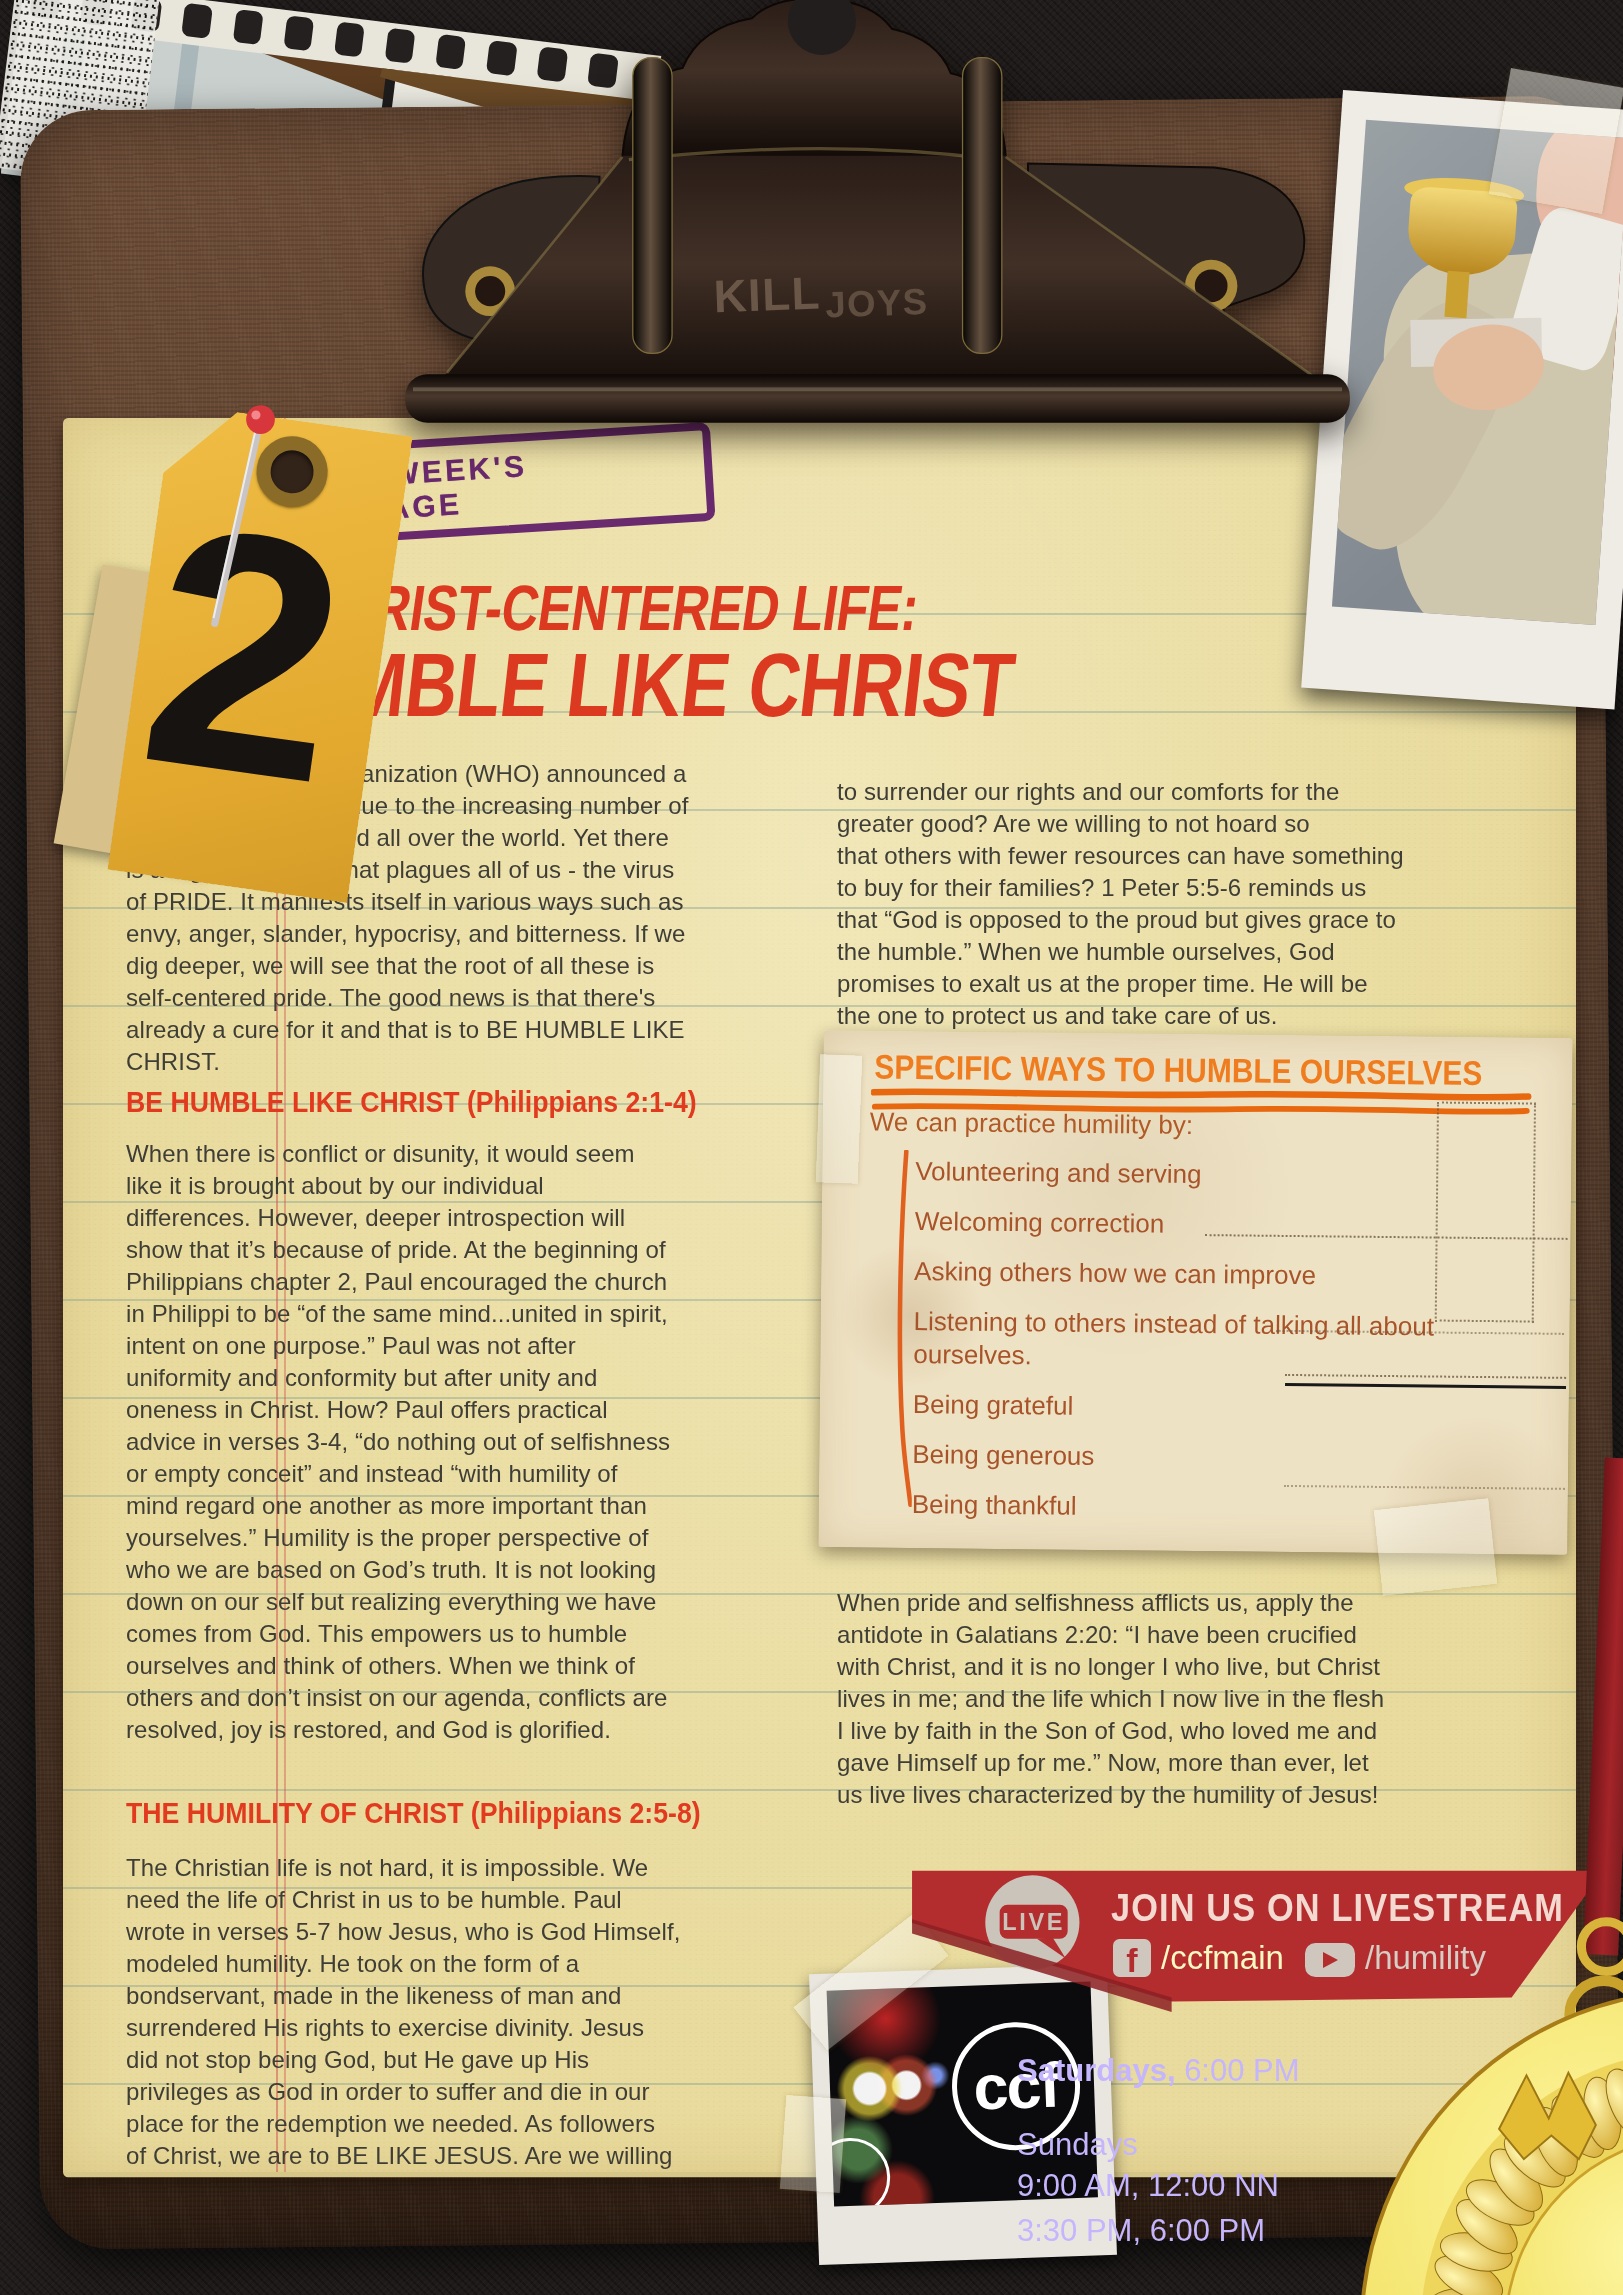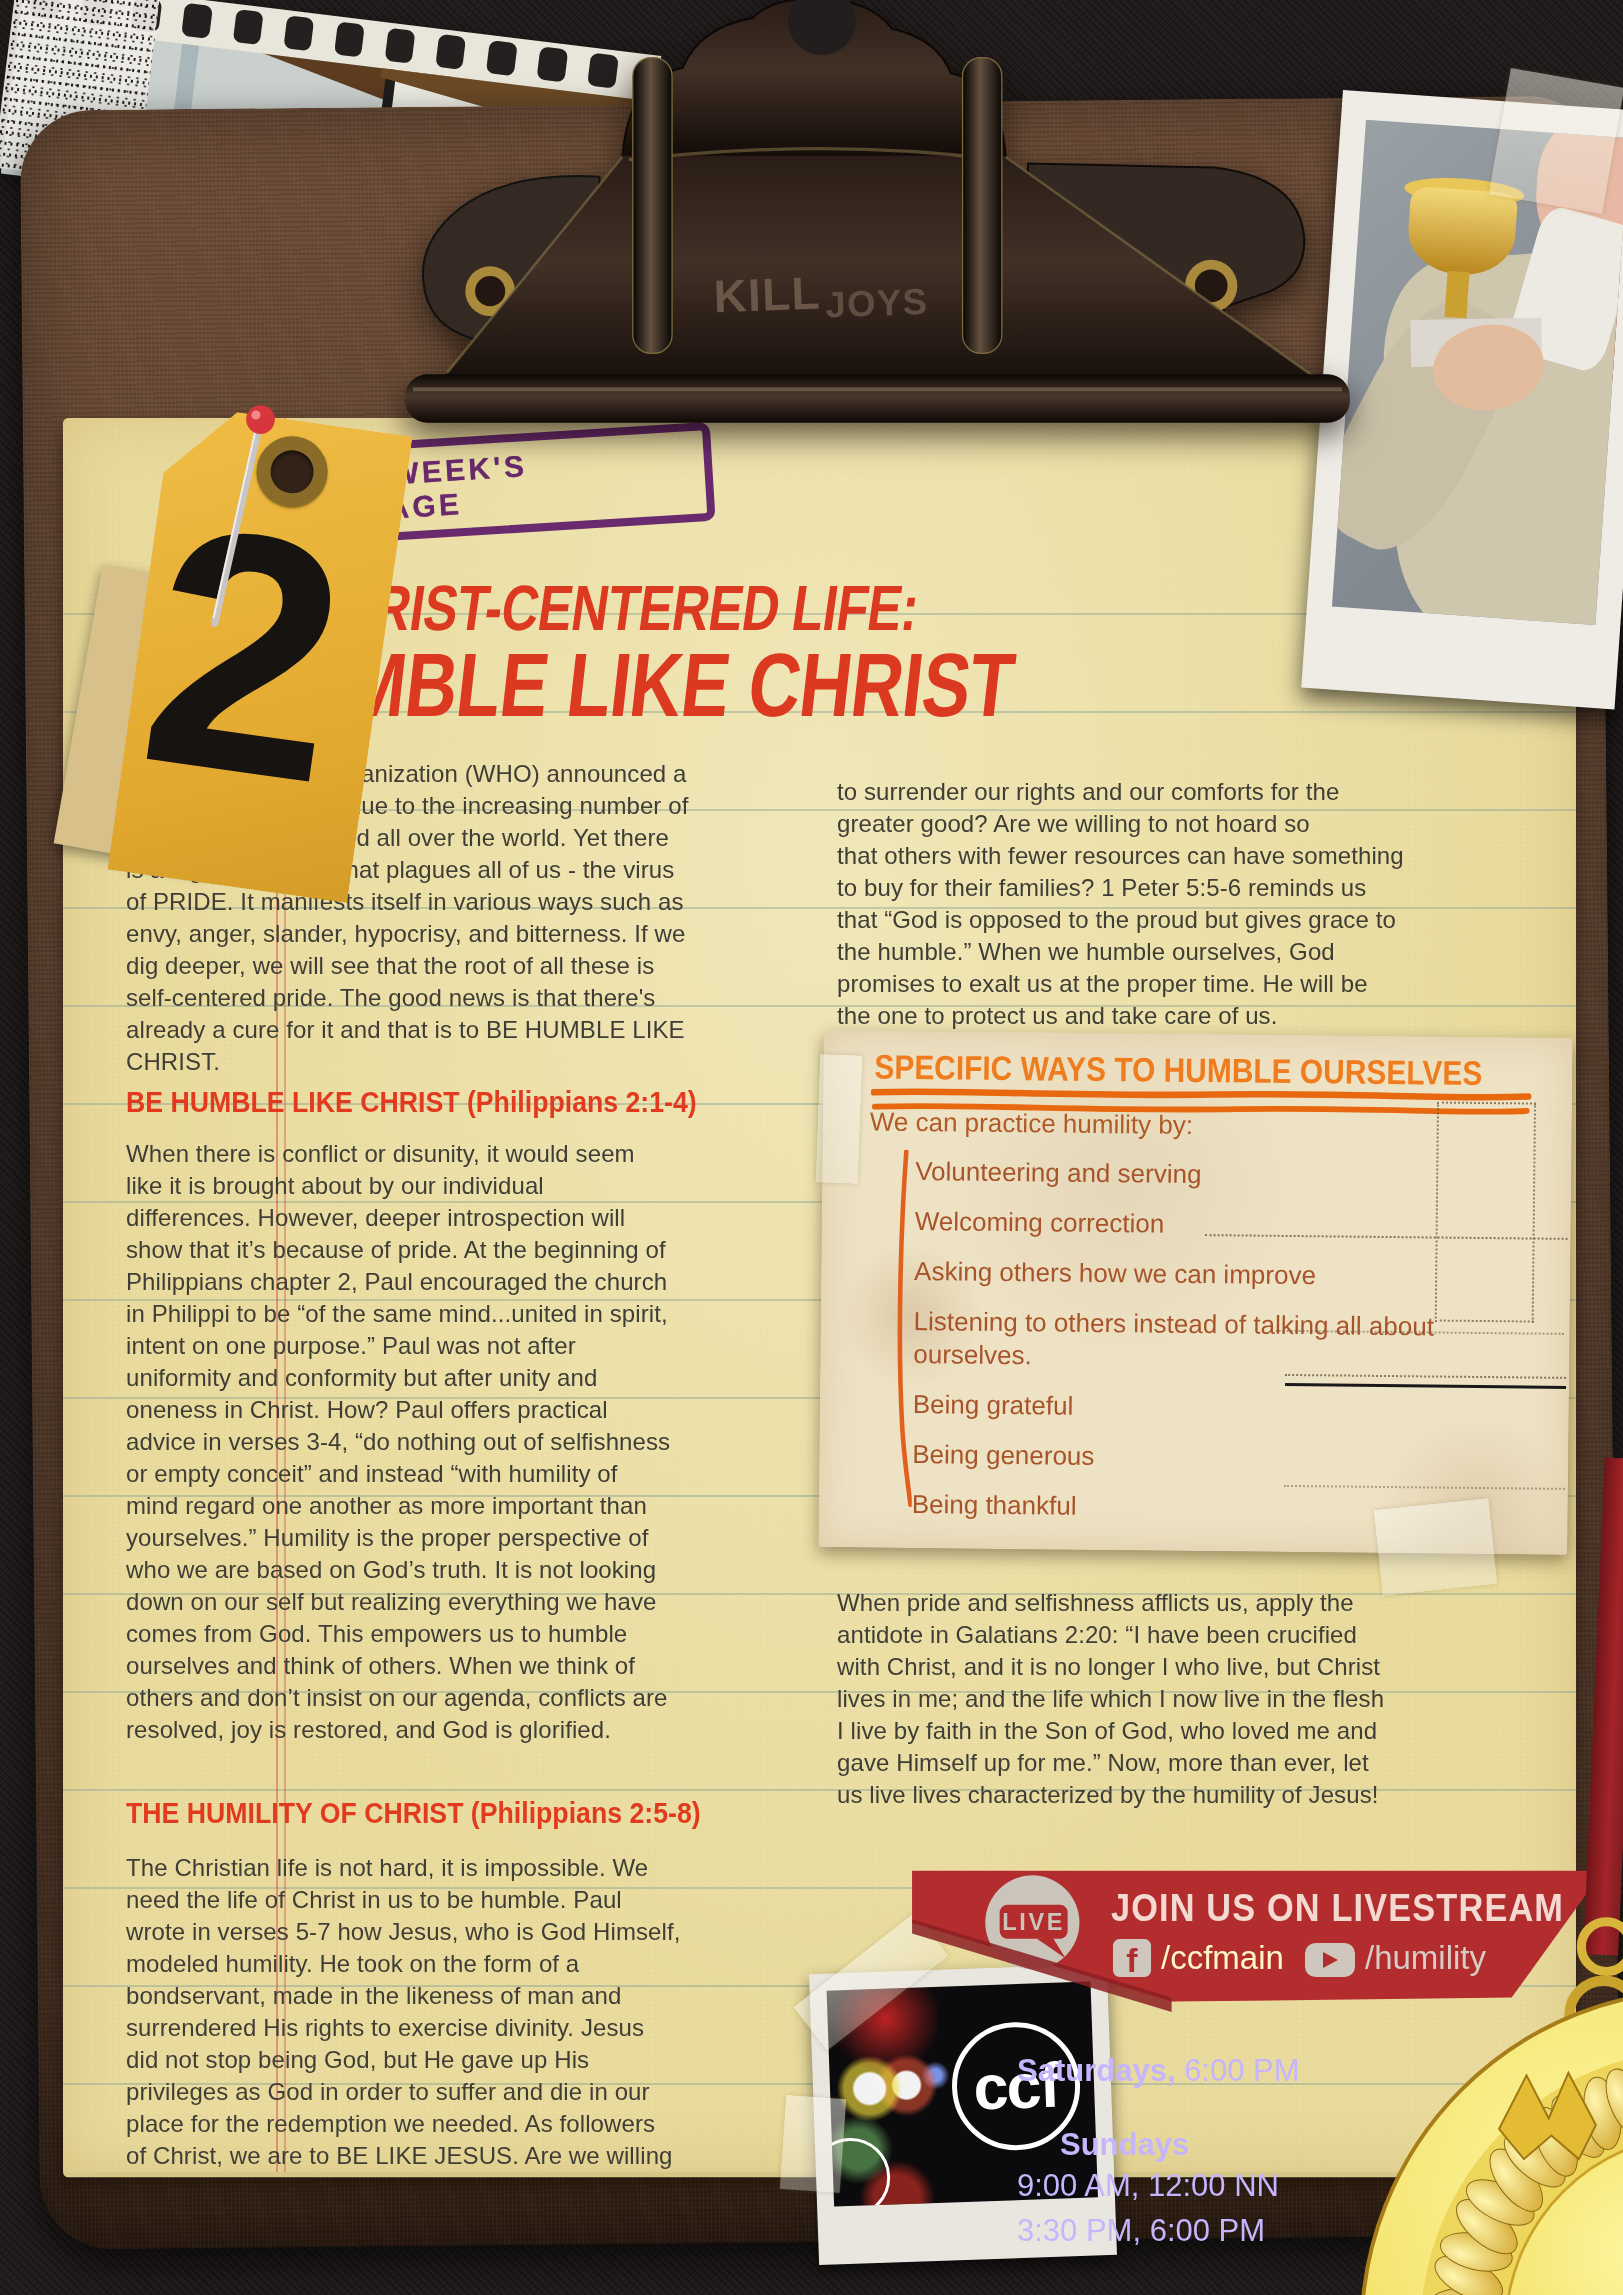--- a/index.html
+++ b/index.html
@@ -101,21 +101,21 @@
   #fb-icon span{color:#b32c2e;font-size:34px;font-weight:700;line-height:34px;}
   #fb-handle{position:absolute;left:1161px;top:1939px;color:#fef9c3;font-size:33px;}
   #yt-icon{position:absolute;left:1305px;top:1943px;width:50px;height:34px;background:#cfc7be;border-radius:10.5px;}
   #yt-icon::after{content:"";position:absolute;left:18.3px;top:8.5px;border-left:15.7px solid #b32c2e;
     border-top:8.5px solid transparent;border-bottom:8.5px solid transparent;}
   #yt-handle{position:absolute;left:1365px;top:1939px;color:#d6cdc4;font-size:33px;}
   
   .sched{position:absolute;color:#c4b5fd;font-size:31px;white-space:nowrap;margin-top:32px;}
   .sched b{font-weight:700;}
   #sat{left:1017px;top:2021px;}
-  #sun-label{left:1060px;top:2095px;font-weight:700;}
+  #sun-label{left:1017px;top:2095px;font-weight:400;}
   #sun1{left:1017px;top:2136px;text-align:right;}
   #sun2{left:1017px;top:2181px;}
   
   #ccf-polaroid{position:absolute;left:814px;top:1969px;width:298px;height:291px;background:#e9e6e0;
     transform:rotate(-2deg);box-shadow:0 6.5px 15.7px rgba(0,0,0,.5);}
   #ccf-photo{position:absolute;left:17px;top:17px;width:264px;height:216px;background:#0b0a0c;overflow:hidden;
     background-image:
       radial-gradient(circle at 22% 14%,rgba(220,40,40,.85),transparent 20%),
       radial-gradient(circle at 15% 46%,rgba(255,255,255,.95) 0 6%,rgba(240,220,60,.65) 7% 10%,transparent 13%),
       radial-gradient(circle at 29% 45%,rgba(255,255,255,.95) 0 6%,rgba(240,90,60,.55) 7% 11%,transparent 14%),

